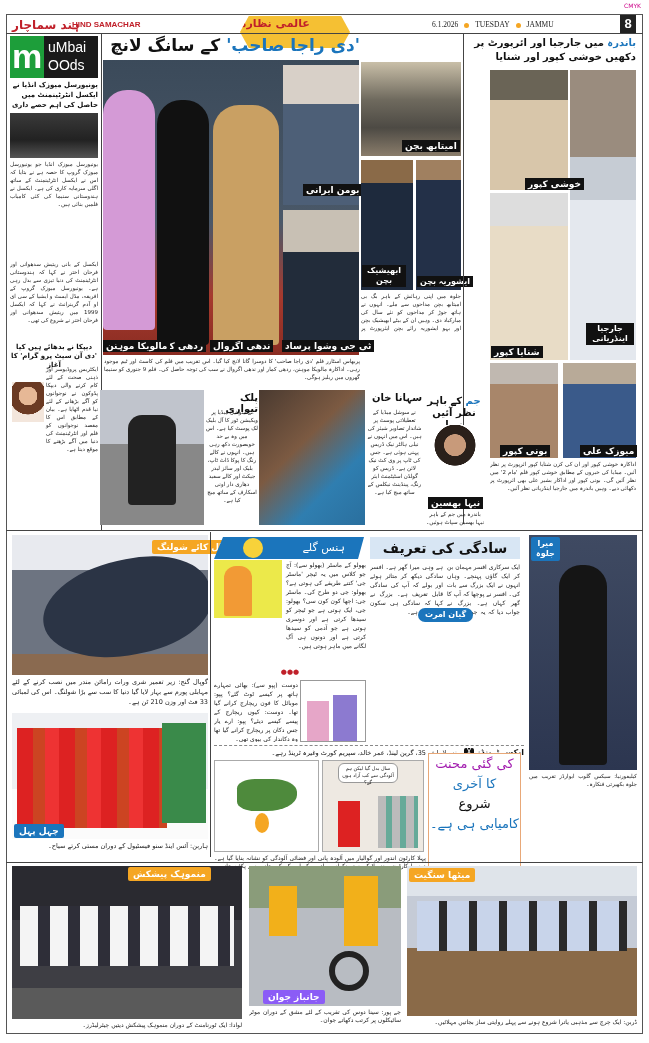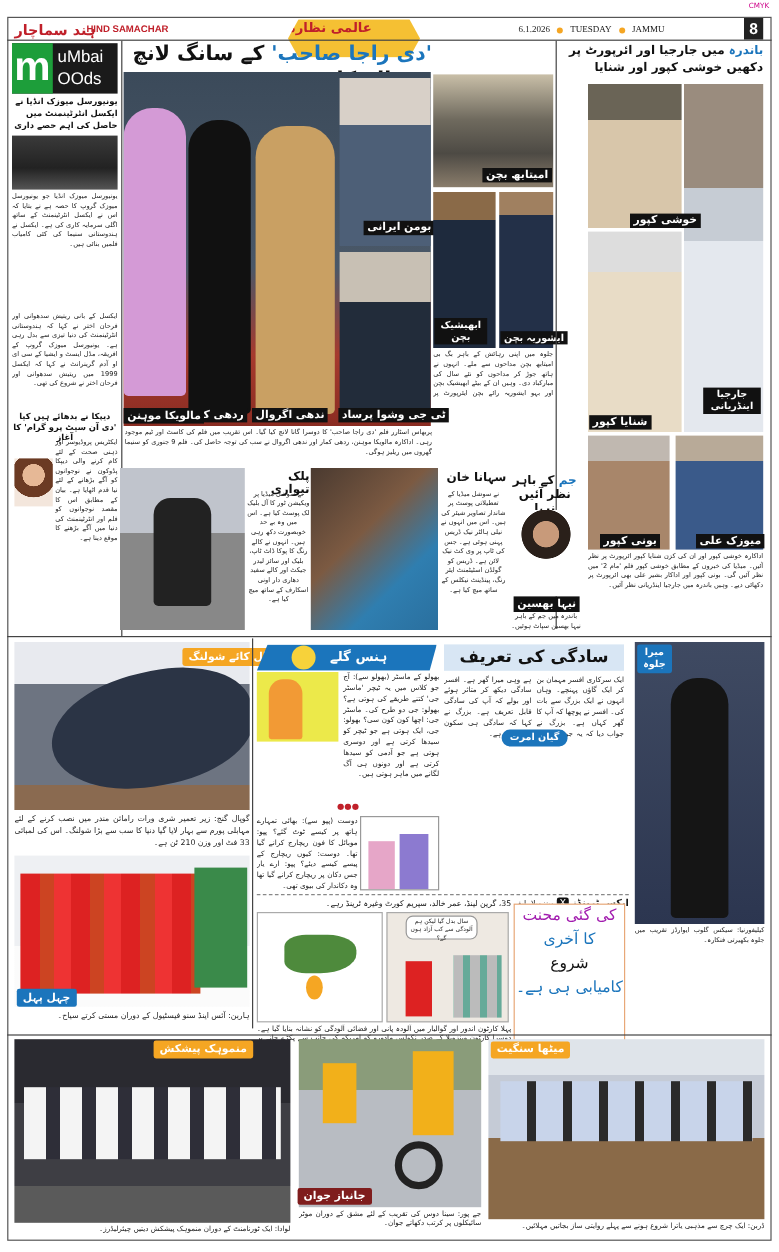--- a/index.html
+++ b/index.html
@@ -121,21 +121,21 @@
   <div class="abs" style="left:5px;top:15px;width:150px;height:100px;background:repeating-linear-gradient(90deg,#d22 0 16px,#c42 16px 28px,#e33 28px 42px)"></div>
   <div class="abs" style="left:150px;top:10px;width:44px;height:100px;background:#3a8a4a"></div>
 </div>
 <div class="tag" style="left:14px;top:824px;background:#1b75bc">چہل پہل</div>
 <div class="abs txt" style="left:12px;top:842px;width:196px;height:12px;font-size:6.5px;overflow:hidden">ہاربن: آئس اینڈ سنو فیسٹیول کے دوران مستی کرتے سیاح۔</div>
 
 <div class="rule" style="left:210px;top:532px;width:1px;height:325px"></div>
 
 <div class="abs" style="left:214px;top:537px;width:150px;height:22px;background:#1b75bc;clip-path:polygon(6% 0,100% 0,96% 100%,0 100%)"></div>
 <div class="abs" style="left:243px;top:538px;width:20px;height:20px;border-radius:50%;background:#f7d23a"></div>
-<div class="abs" style="left:275px;top:541px;width:70px;color:#fff;font-size:11px;font-weight:bold;text-align:left;direction:rtl">ہنس گلے</div>
+<div class="abs" style="left:275px;top:541px;width:70px;color:#fff;font-size:11px;font-weight:normal;text-align:right;direction:rtl">ہنس گلے</div>
 <div class="photo" style="left:214px;top:560px;width:68px;height:58px;background:#ece94a">
   <div class="abs" style="left:10px;top:6px;width:28px;height:50px;background:#f29a35;border-radius:12px 12px 2px 2px"></div>
 </div>
 <div class="abs txt" style="left:214px;top:560px;width:152px;height:110px;padding-left:72px;overflow:hidden;font-size:6px;line-height:9px">بھولو کے ماسٹر (بھولو سے): آج جو کلاس میں یہ ٹیچر 'ماسٹر جی' کتنے طریقے کی ہوتی ہے؟ بھولو: جی دو طرح کی۔ ماسٹر جی: اچھا کون کون سی؟ بھولو: جی، ایک ہوتی ہے جو ٹیچر کو سیدھا کرتی ہے اور دوسری ہوتی ہے جو آدمی کو سیدھا کرتی ہے اور دونوں ہی آگ لگانے میں ماہر ہوتی ہیں۔</div>
 <div class="abs" style="left:214px;top:668px;width:152px;text-align:center;color:#c0202a;font-size:7px">●●●</div>
 <div class="photo" style="left:300px;top:680px;width:66px;height:62px;background:#fff;border:1px solid #999">
   <div class="abs" style="left:6px;top:20px;width:22px;height:40px;background:#e6a6c8"></div>
   <div class="abs" style="left:32px;top:14px;width:24px;height:46px;background:#8c7ad0"></div>
 </div>
 <div class="abs txt" style="left:214px;top:680px;width:84px;height:62px;overflow:hidden;font-size:6px;line-height:9px">دوست (پپو سے): بھائی تمہارے ہاتھ پر کیسے ٹوٹ گئے؟ پپو: موبائل کا فون ریچارج کرانے گیا تھا۔ دوست: کیوں ریچارج کے پیسے کیسے دیئے؟ پپو: ارے یار جس دکان پر ریچارج کرانے گیا تھا وہ دکاندار کی بیوی تھی۔</div>
@@ -185,20 +185,20 @@
   <div class="abs" style="left:8px;top:40px;width:214px;height:60px;background:repeating-linear-gradient(90deg,#f4f4f4 0 18px,#2e2e38 18px 30px)"></div>
 </div>
 <div class="tag" style="left:128px;top:867px;background:#f5a623">منموہک پیشکش</div>
 <div class="abs txt" style="left:12px;top:1021px;width:230px;height:10px;font-size:6px;overflow:hidden">لوادا: ایک ٹورنامنٹ کے دوران منموہک پیشکش دیتیں چیئرلیڈرز۔</div>
 
 <div class="photo" style="left:249px;top:866px;width:152px;height:140px;background:linear-gradient(180deg,#8a9c7a 0 30%,#b8bcc2 30%)">
   <div class="abs" style="left:20px;top:20px;width:28px;height:50px;background:#f2b01a"></div>
   <div class="abs" style="left:95px;top:10px;width:34px;height:70px;background:#f2b01a"></div>
   <div class="abs" style="left:80px;top:85px;width:40px;height:40px;border:6px solid #222;border-radius:50%"></div>
 </div>
-<div class="tag" style="left:248px;top:990px;background:#7f1d1d">جانباز جوان</div>
+<div class="tag" style="left:263px;top:990px;background:#8b5cf6">جانباز جوان</div>
 <div class="abs txt" style="left:249px;top:1008px;width:152px;height:22px;font-size:6px;overflow:hidden">جے پور: سینا دوس کی تقریب کے لئے مشق کے دوران موٹر سائیکلوں پر کرتب دکھاتے جوان۔</div>
 
 <div class="photo" style="left:407px;top:866px;width:230px;height:150px;background:linear-gradient(180deg,#dfe4ea 0 20%,#c5cbd6 20% 55%,#8a6a48 55%)">
   <div class="abs" style="left:10px;top:35px;width:210px;height:50px;background:repeating-linear-gradient(90deg,#c8d4ea 0 22px,#2a2a2a 22px 30px)"></div>
 </div>
 <div class="tag" style="left:409px;top:868px;background:#f5a623">میٹھا سنگیت</div>
 <div class="abs txt" style="left:407px;top:1018px;width:230px;height:12px;font-size:6px;overflow:hidden">ڈربن: ایک چرچ سے مذہبی یاترا شروع ہونے سے پہلے روایتی ساز بجاتیں مہلائیں۔</div>
 
 </body></html>

